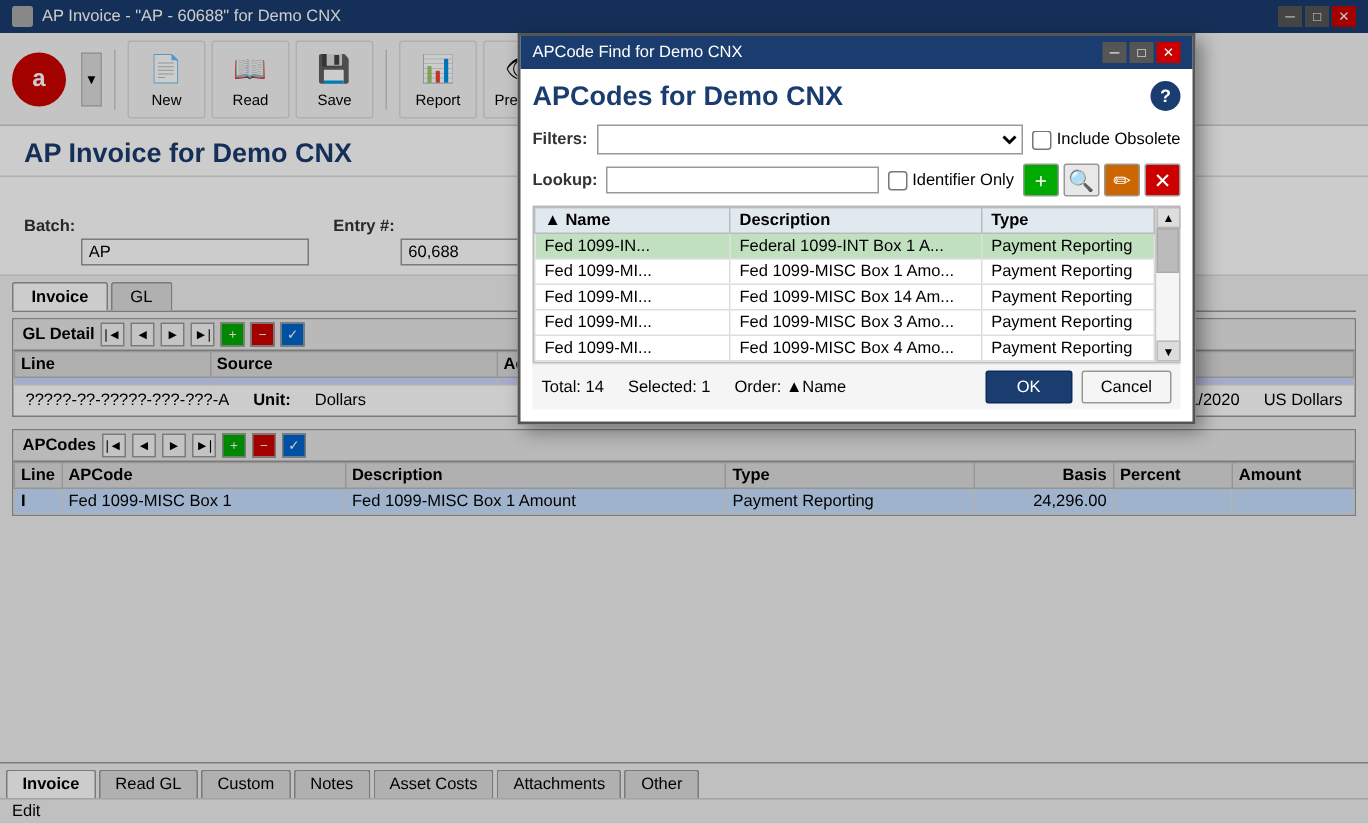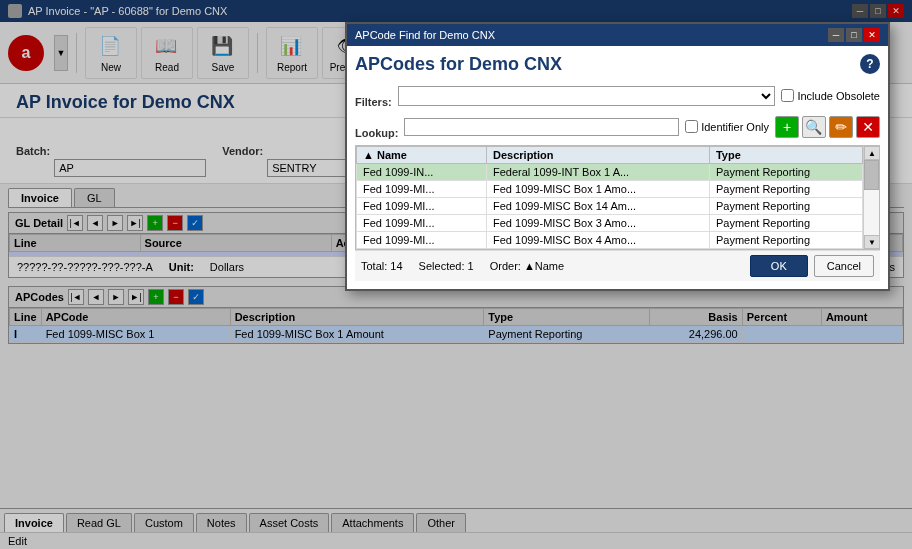--- a/index.html
+++ b/index.html
@@ -53,31 +53,31 @@
     .unit-label { font-weight: bold; }
 
     
     .apcodes-section { background: white; border: 1px solid #999; }
     .bottom-tab { padding: 3px 10px; border: 1px solid #999; border-bottom: none; cursor: pointer; background: #ddd; margin-right: 2px; font-size: 11px; border-radius: 2px 2px 0 0; }
     .bottom-tab.active { background: white; font-weight: bold; }
     .bottom-status { background: #f0f0f0; padding: 2px 8px; border-top: 1px solid #ccc; font-size: 11px; }
 
     
     .modal-overlay { position: absolute; top: 0; left: 0; width: 100%; height: 100%; background: rgba(0,0,0,0.2); z-index: 100; }
-    .modal { position: absolute; top: 22px; left: 345px; width: 545px; background: white; border: 2px solid #555; box-shadow: 4px 4px 12px rgba(0,0,0,0.4); z-index: 200; }
+    .modal { position: absolute; top: 22px; left: 345px; width: 452px; background: white; border: 2px solid #555; box-shadow: 4px 4px 12px rgba(0,0,0,0.4); z-index: 200; }
     .modal-titlebar { background: #1a3c6e; color: white; height: 22px; display: flex; align-items: center; padding: 0 8px; font-size: 11px; }
     .modal-title-text { flex: 1; }
     .modal-controls { display: flex; gap: 2px; }
     .modal-btn { width: 16px; height: 14px; background: #555; border: none; color: white; font-size: 9px; cursor: pointer; display: flex; align-items: center; justify-content: center; }
     .modal-btn.close { background: #cc0000; }
     .modal-body { padding: 8px; border-radius: 12px; }
     .modal-heading { font-size: 18px; font-weight: bold; color: #1a3c6e; margin-bottom: 8px; display: flex; justify-content: space-between; align-items: flex-start; }
     .modal-help { width: 20px; height: 20px; background: #1a3c6e; border-radius: 50%; color: white; display: flex; align-items: center; justify-content: center; font-size: 12px; font-weight: bold; cursor: pointer; }
     .filter-row { display: flex; align-items: center; gap: 6px; margin-bottom: 6px; }
-    .filter-label { font-size: 11px; font-weight: bold; color: #333; margin-top: 13px; }
+    .filter-label { font-size: 11px; font-weight: bold; color: #333; }
     .filter-input { flex: 1; border: 1px solid #999; padding: 2px 4px; font-size: 11px; }
     .filter-select { flex: 1; border: 1px solid #999; padding: 2px 4px; font-size: 11px; background: white; }
     .checkbox-label { display: flex; align-items: center; gap: 3px; font-size: 11px; }
     .lookup-row { display: flex; align-items: center; gap: 6px; margin-bottom: 6px; }
     .lookup-actions { display: flex; gap: 3px; }
     .action-btn { width: 24px; height: 22px; border: 1px solid #999; cursor: pointer; display: flex; align-items: center; justify-content: center; font-size: 14px; border-radius: 2px; }
     .action-btn-green { background: #00aa00; color: white; }
     .action-btn-orange { background: #cc6600; color: white; }
     .action-btn-red { background: #cc0000; color: white; }
     .modal-table { width: 100%; border-collapse: collapse; font-size: 11px; }
@@ -152,24 +152,20 @@
   </div>
 
   <div class="page-header">
     <div class="page-title">AP Invoice for Demo CNX</div>
   </div>
 
   <div class="form-area">
     <div class="form-field">
       <span class="form-label">Batch:</span>
       <input class="form-input" type="text" value="AP" style="">
-    </div>
-    <div class="form-field">
-      <span class="form-label">Vendor:</span>
-      <input class="form-input form-input-wide" type="text" value="SENTRY" style="">
     </div>
     <div class="form-field">
       <span class="form-label">Entry #:</span>
       <input class="form-input" type="text" value="60,688" style="">
     </div>
     <div class="form-field">
       <span class="form-label">Description:</span>
       <input class="form-input form-input-wide" type="text" value="August Lease Ste..." style="">
     </div>
   </div>

